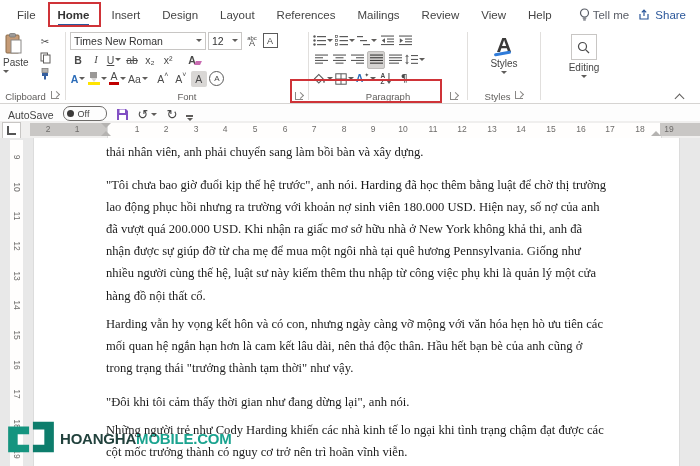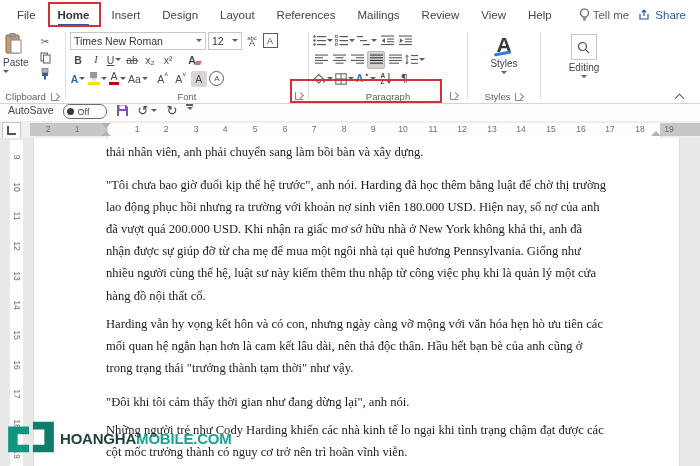--- a/index.html
+++ b/index.html
@@ -11,21 +11,21 @@
   .tab.active{font-weight:bold;color:#333;}
   .tab.active::before{content:'';position:absolute;left:11px;right:11px;bottom:3px;height:2.5px;background:#2b579a;}
   .tab.active::after{content:'';position:absolute;left:1px;right:-1px;top:2px;bottom:2px;border:2.5px solid #cf3338;}
   .tellme{display:flex;align-items:center;gap:3px;margin-left:16px;font-size:11.5px;color:#595d66;}
   .share{position:absolute;right:5px;top:3px;height:23px;display:flex;align-items:center;gap:5px;
          padding:0 9px;color:#2b579a;font-size:11.5px;}
   
   .ribbon{position:relative;height:74px;border-bottom:1px solid #d6d4d2;background:#fff;display:flex;align-items:stretch;}
   .grp{position:relative;display:flex;flex-direction:column;padding:2px 3px 13px 3px;}
   .vsep{width:1px;background:#e1dfdd;margin:3px 1px;}
-  .grp-label{position:absolute;bottom:1px;left:0;right:0;display:flex;align-items:center;justify-content:center;
+  .grp-label{position:absolute;bottom:1px;left:0;right:0;display:flex;justify-content:center;
              gap:5px;font-size:9.5px;color:#605e5c;}
   .dl{position:relative;width:7px;height:7px;border-left:1px solid #8a8886;border-bottom:1px solid #8a8886;}
   .dl::after{content:'';position:absolute;right:0px;bottom:1px;width:4px;height:4px;
              border-right:1px solid #8a8886;border-bottom:1px solid #8a8886;transform:rotate(-45deg);}
   .chev{width:0;height:0;border-left:3px solid transparent;border-right:3px solid transparent;border-top:3.5px solid #5f5d5b;display:inline-block;}
   .ib{min-width:16px;height:16px;display:inline-flex;align-items:center;justify-content:center;
       font-size:10.5px;color:#4a4a4a;gap:1px;border-radius:2px;}
   .frow{display:flex;align-items:center;gap:2px;height:19px;}
   
   .grp.clipboard{width:58px;}
@@ -68,21 +68,21 @@
   .collapse::before{content:'';position:absolute;left:1px;top:2px;width:6px;height:6px;border-left:1.5px solid #5f5d5b;border-top:1.5px solid #5f5d5b;transform:rotate(45deg);}
   
   .grp.styles{width:64px;align-items:center;}
   .bigA{position:relative;font-size:21px;color:#3b3a39;font-weight:bold;line-height:22px;margin-top:3px;}
   .bigA .swoosh{position:absolute;left:-2px;bottom:1px;width:17px;height:3px;background:#2f7bd9;transform:rotate(-10deg);border-radius:2px;}
   .btn-col{display:flex;flex-direction:column;align-items:center;gap:2px;}
   .btn-col .lbl{font-size:10px;color:#444;}
   .grp.editing{width:78px;align-items:center;}
   .search-box{width:24px;height:24px;border:1px solid #c8c6c4;display:flex;align-items:center;justify-content:center;margin-top:3px;background:#fff;}
   
-  .qat{height:17px;display:flex;align-items:flex-start;gap:9px;padding-left:8px;background:#fdfdfd;font-size:10.5px;color:#444;}
+  .qat{height:17px;display:flex;align-items:flex-end;gap:9px;padding-left:8px;background:#fdfdfd;font-size:10.5px;color:#444;}
   .toggle{display:flex;align-items:center;gap:4px;width:36px;height:13px;border:1px solid #6e6c6a;border-radius:7px;padding:0 3px;}
   .toggle .knob{width:7px;height:7px;border-radius:50%;background:#3b3a39;}
   .toggle .st{font-size:9px;}
   .uglyph{font-family:"DejaVu Sans",sans-serif;font-size:13px;color:#4a4a4a;line-height:13px;}
   .more{display:inline-flex;flex-direction:column;align-items:center;gap:1.5px;}
   .more .bar{width:7px;height:1.5px;background:#5f5d5b;}
   
   .rulerrow{position:relative;height:17px;background:#f0efee;}
   .cornerbox{position:absolute;left:2px;top:1px;width:17px;height:15px;background:#fff;border:1px solid #c8c6c4;display:flex;align-items:center;justify-content:center;}
   .tabsel{width:7px;height:7px;border-left:2px solid #555;border-bottom:2px solid #555;}

